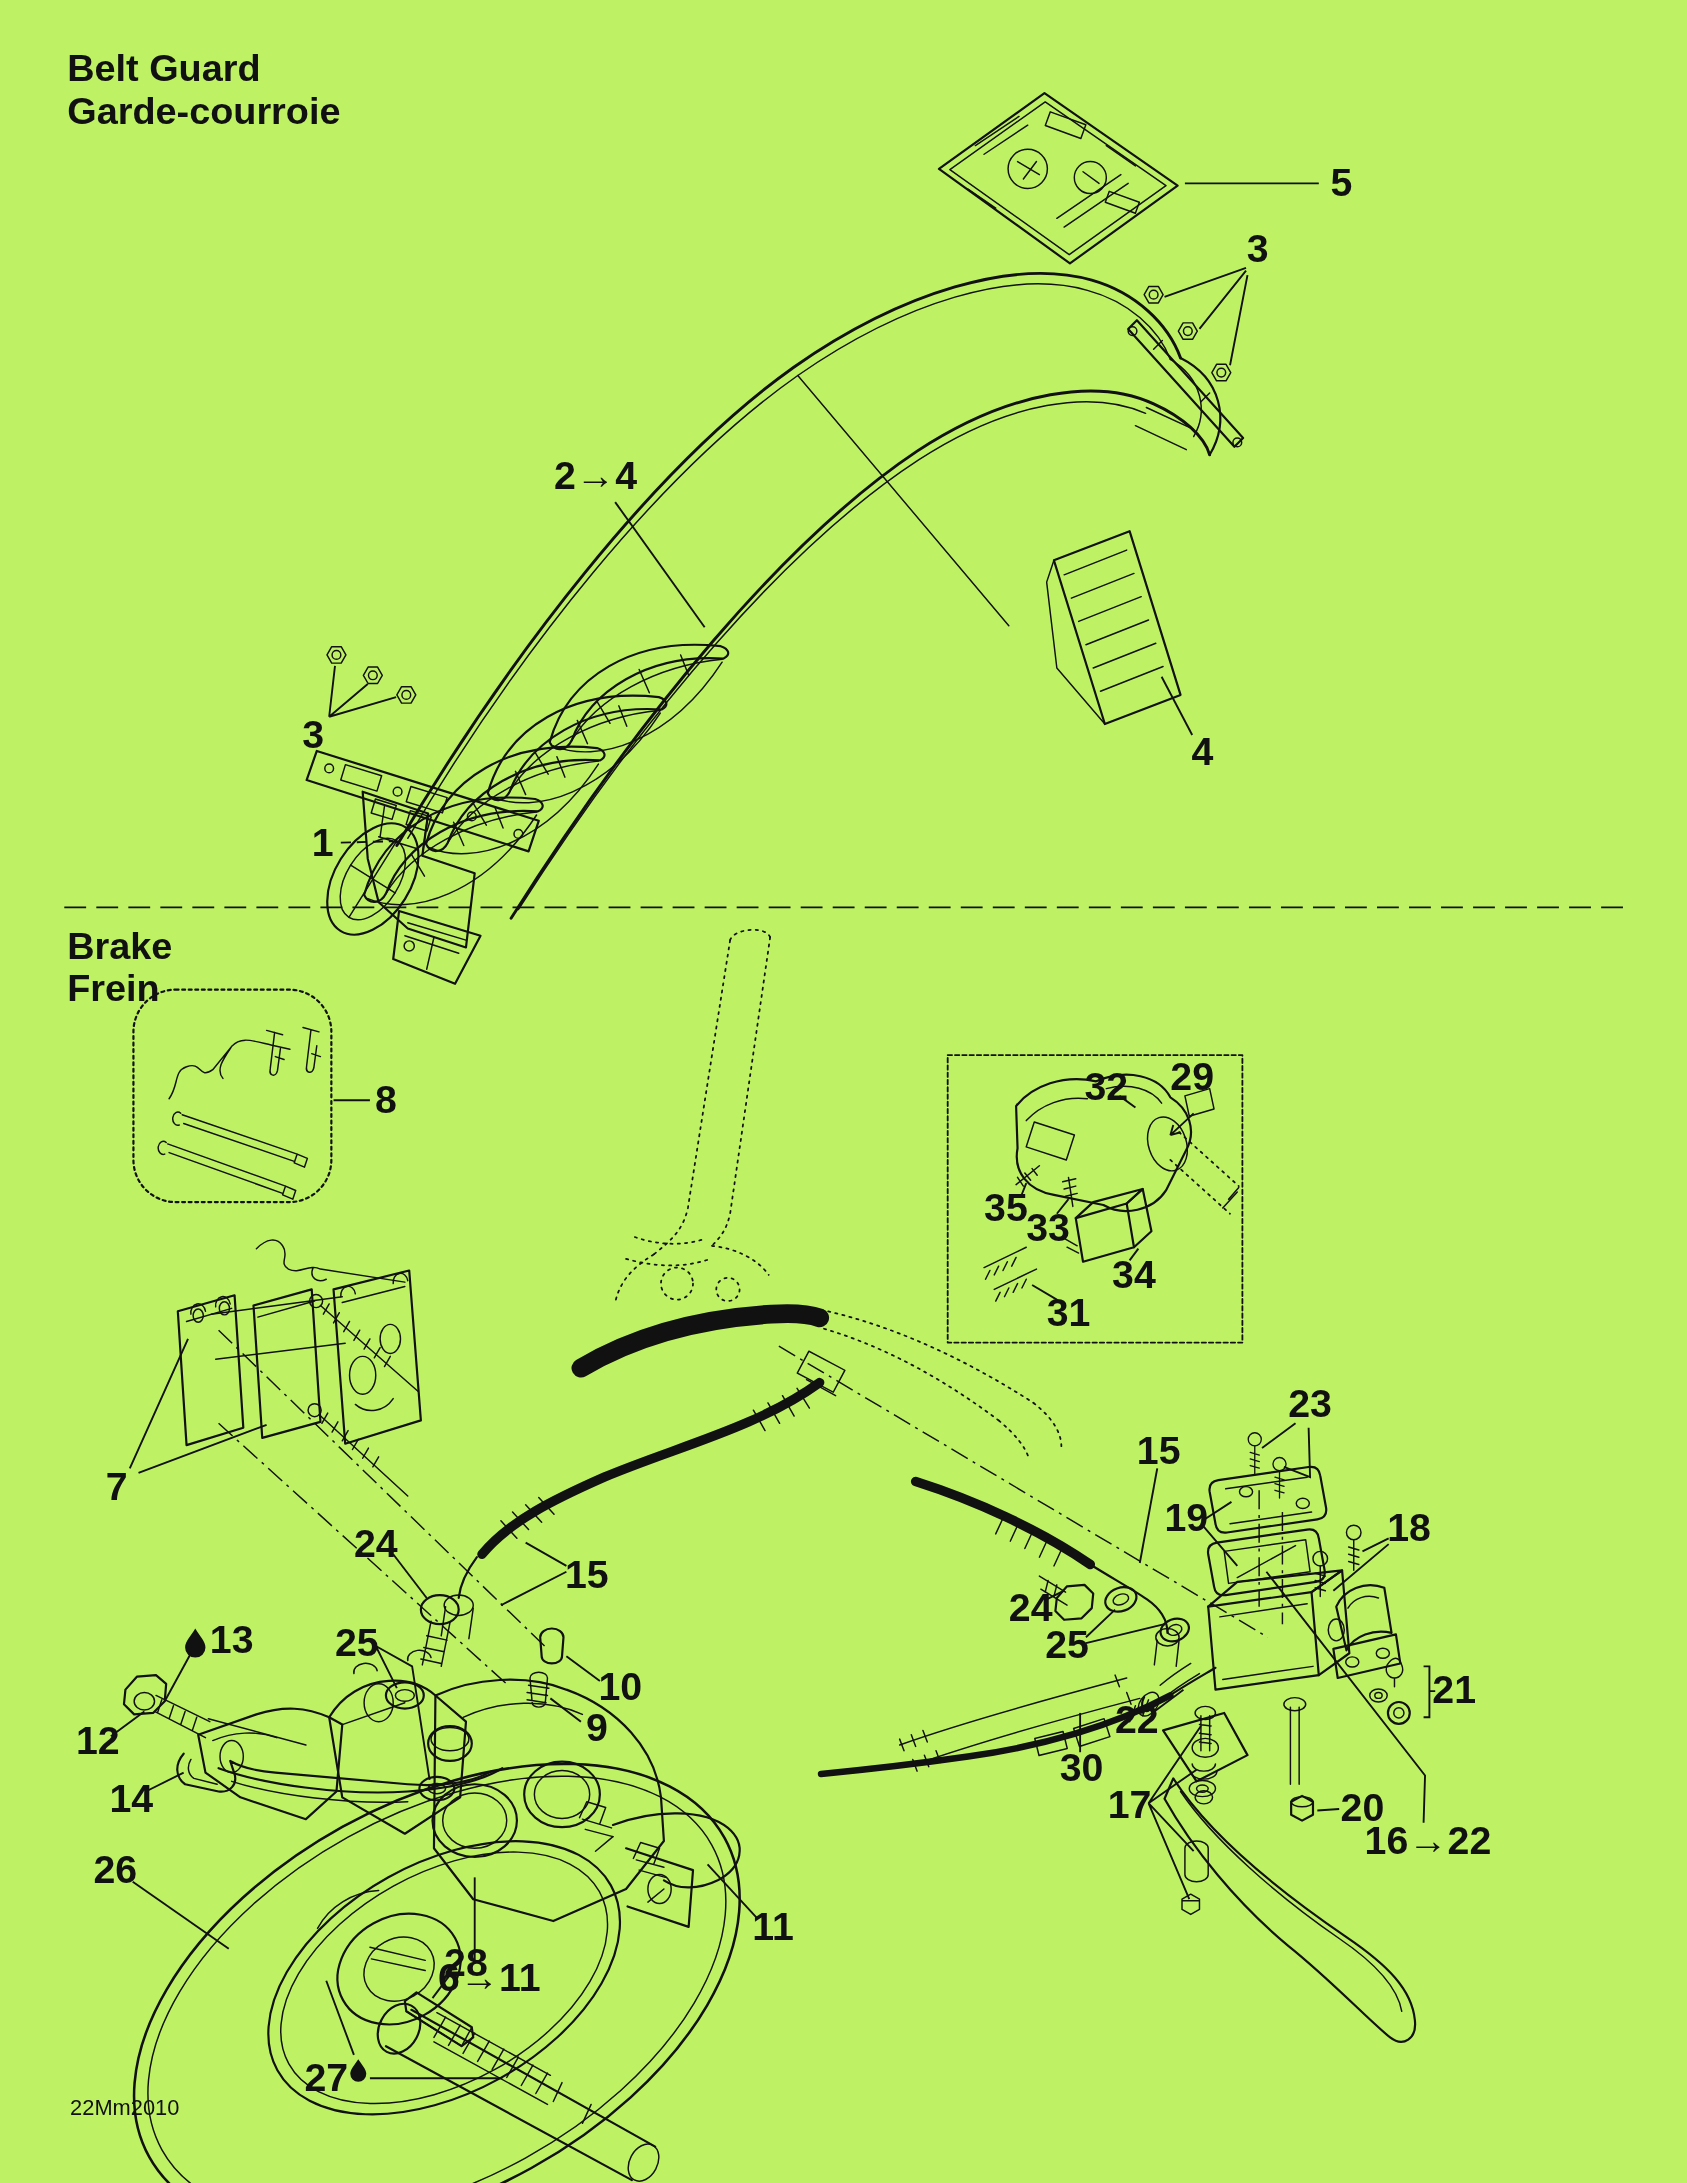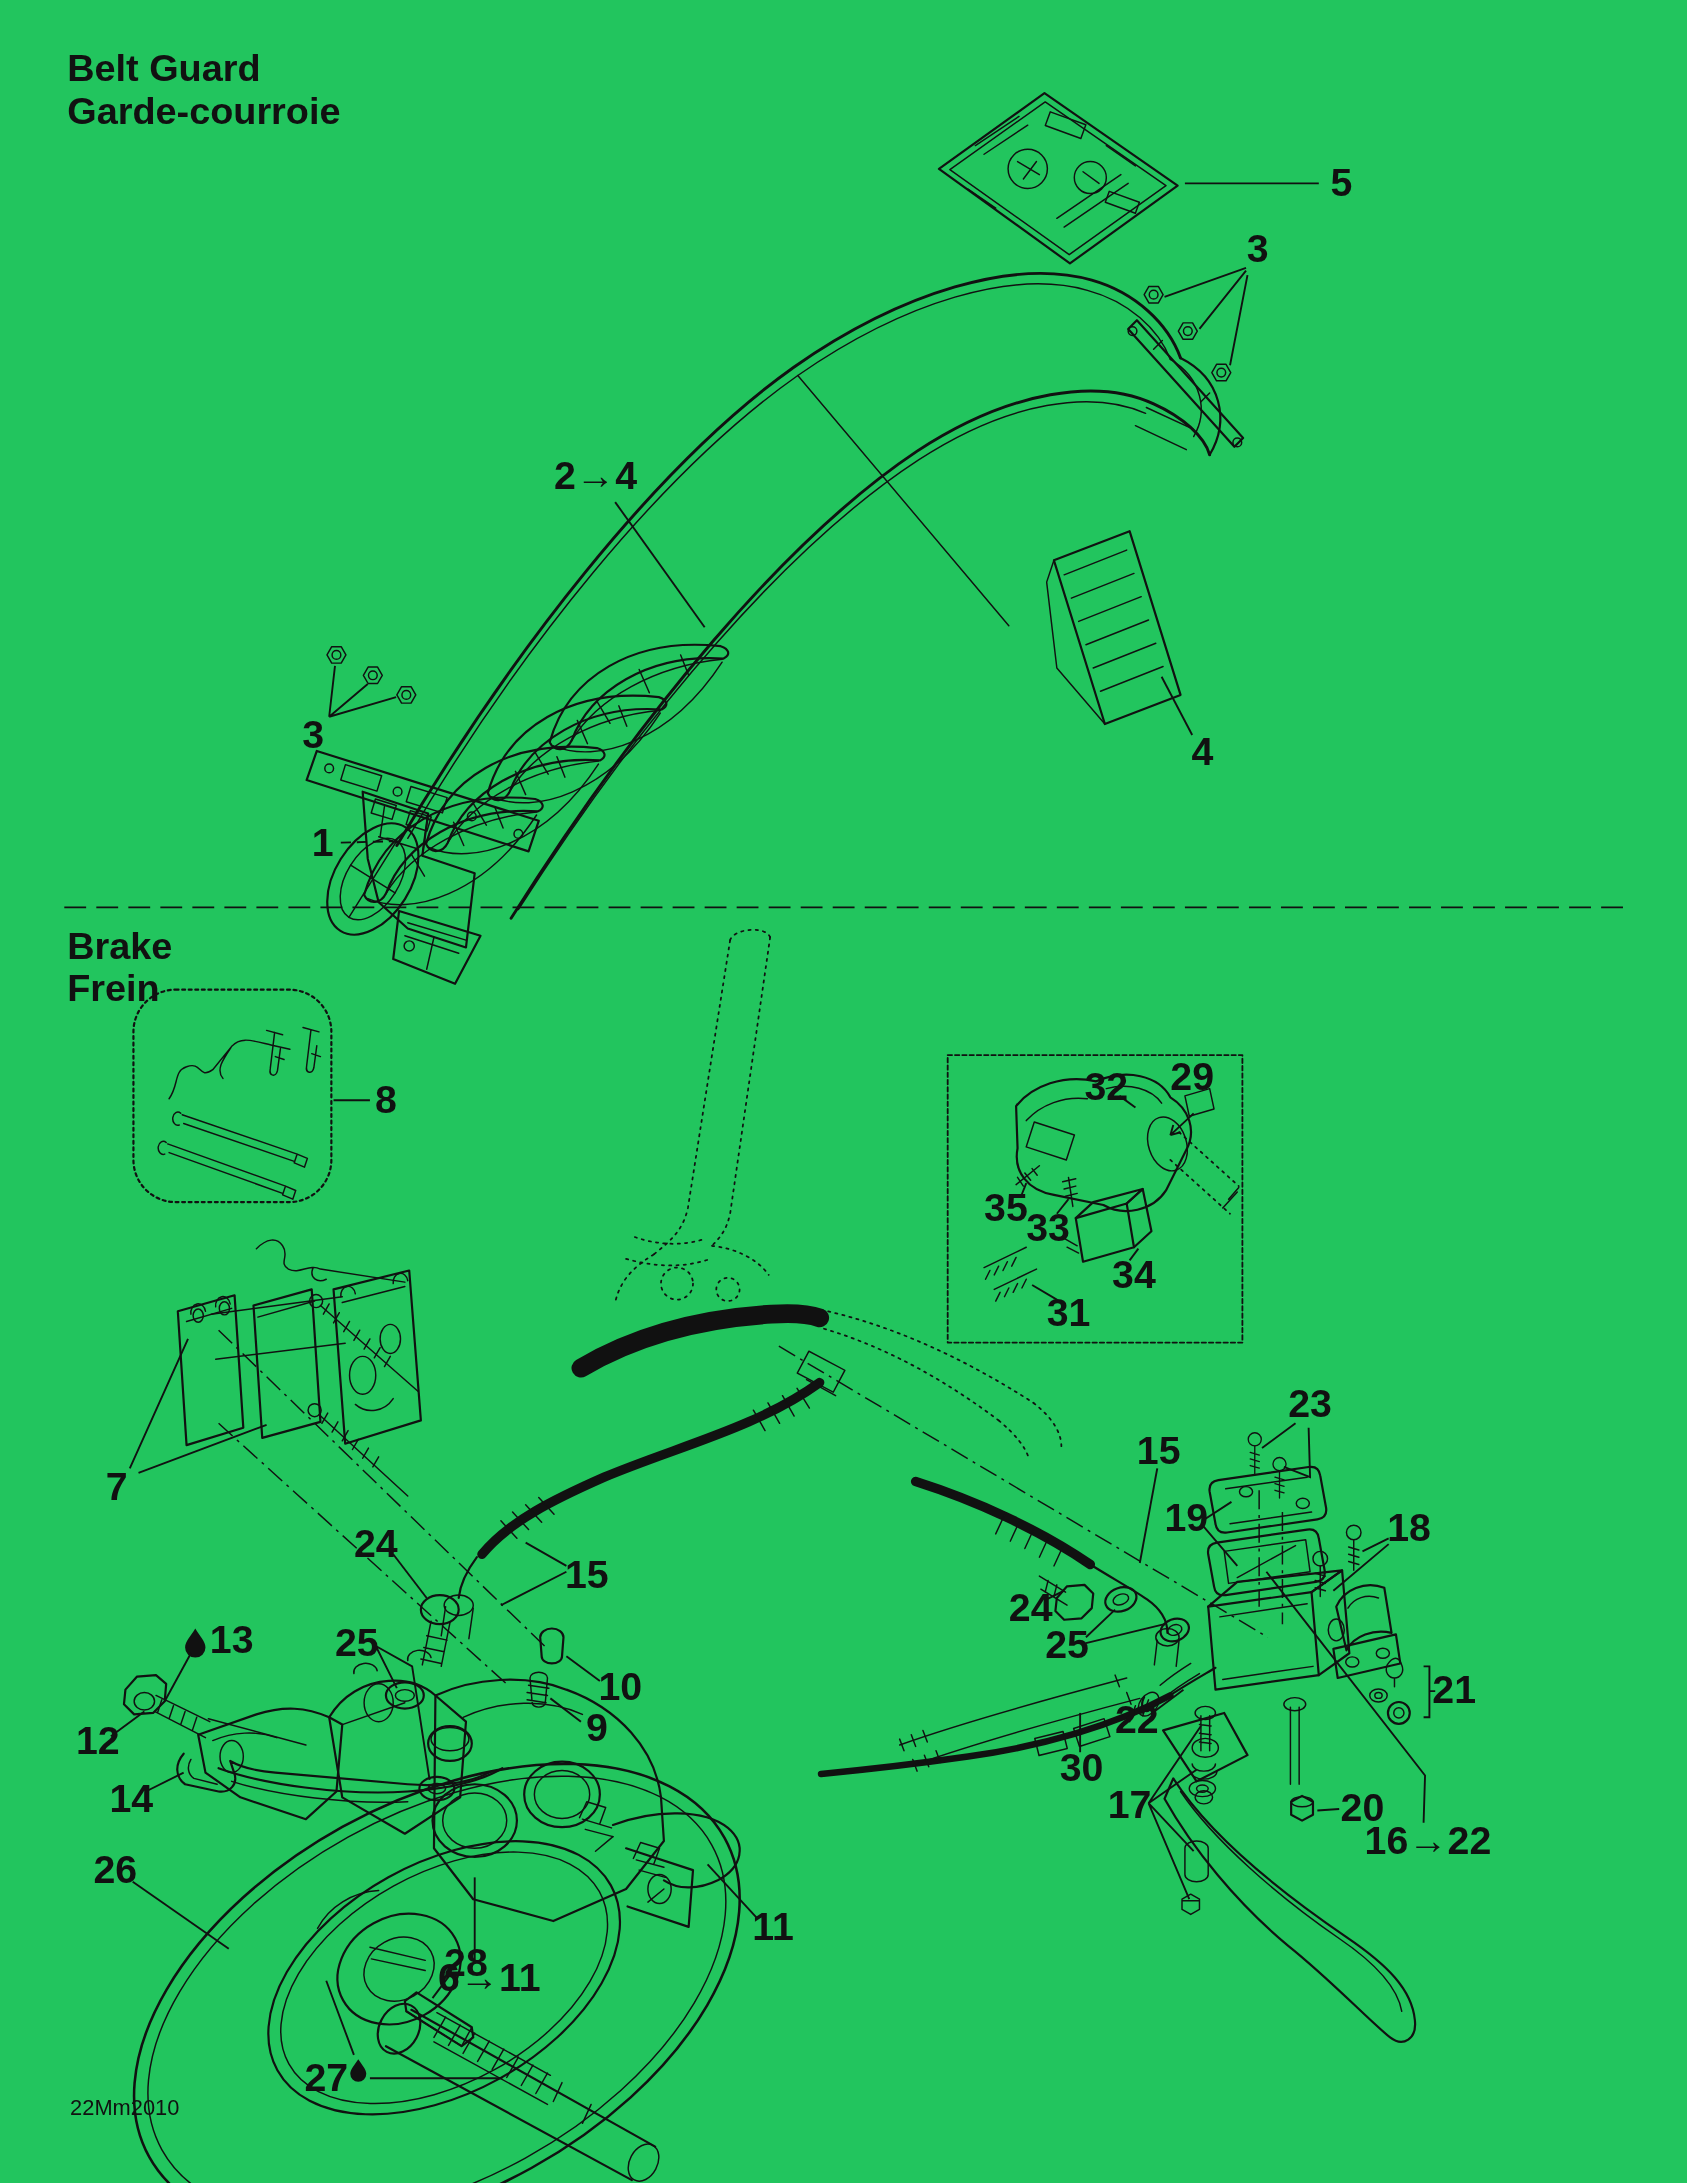--- a/index.html
+++ b/index.html
@@ -1,16 +1,16 @@
 <!DOCTYPE html>
 <html style="font-size:11.6px"><head>
 <meta charset="utf-8">
 <style>
   html,body{margin:0;padding:0;background:#ffffff;}
-  .page{position:relative;width:1688px;height:2183px;background:#22c55e;overflow:hidden;}
+  .page{position:relative;width:1688px;height:2183px;background:#bef264;overflow:hidden;}
   svg{position:absolute;left:0;top:0;}
   .ln{stroke:#111;fill:none;stroke-width:3;stroke-linecap:round;stroke-linejoin:round;}
   .ln2{stroke:#111;fill:none;stroke-width:2;stroke-linecap:round;stroke-linejoin:round;}
   .fat{stroke:#111;fill:none;stroke-width:13;stroke-linecap:round;}
   .grip{stroke:#111;fill:none;stroke-width:26;stroke-linecap:round;}
   .dash{stroke:#111;fill:none;stroke-width:2.5;stroke-dasharray:30 14;}
   .phan{stroke:#111;fill:none;stroke-width:2;stroke-dasharray:26 8 4 8;}
   .dot{stroke:#111;fill:none;stroke-width:2.4;stroke-dasharray:3 7;stroke-linecap:round;}
   .lead{stroke:#111;fill:none;stroke-width:2.6;}
   .blk{fill:#111;stroke:none;}

